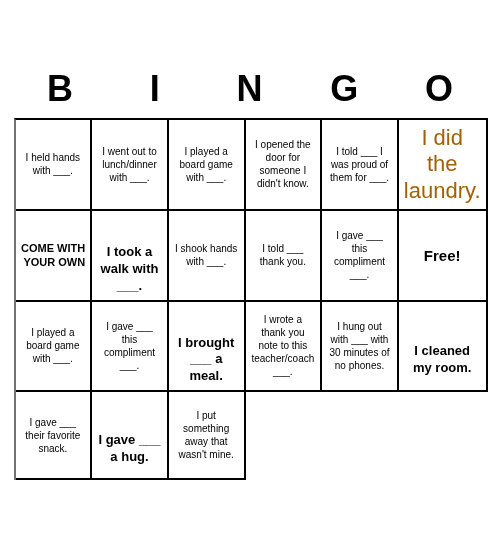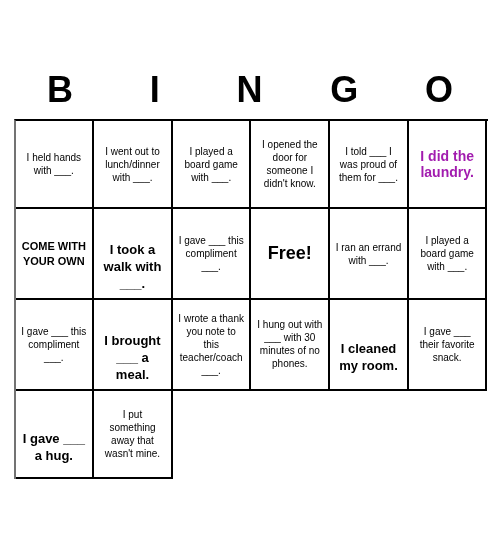--- a/index.html
+++ b/index.html
@@ -45,42 +45,43 @@
       padding: 5px;
       text-align: center;
       position: relative;
     }
     .cell-text {
       font-size: 10px;
       line-height: 1.3;
       color: #000;
     }
     .cell-text-large {
-      font-size: 14px;
-      font-weight: bold;
+      font-size: 22px;
+      font-weight: normal;
       line-height: 1.2;
-      color: #a21caf;
+      color: #a16207;
     }
     .cell-text-medium {
       font-size: 13px;
       font-weight: bold;
       line-height: 1.3;
       color: #000;
       margin-top: 28px;
     }
     .free-cell {
-      font-size: 18px;
+      font-size: 15px;
       font-weight: bold;
       text-align: right;
     }
     .come-own {
       font-size: 11px;
       font-weight: bold;
       text-transform: uppercase;
       line-height: 1.3;
+      text-align: right;
     }
   </style>
 </head>
 <body>
 
 <div class="bingo-card">
   <div class="bingo-header">
     <div class="bingo-header-cell">B</div>
     <div class="bingo-header-cell">I</div>
     <div class="bingo-header-cell">N</div>
@@ -107,29 +108,32 @@
     </div>
     <div class="bingo-cell">
       <span class="cell-text-large">I did the laundry.</span>
     </div>
     <div class="bingo-cell">
       <span class="come-own">COME WITH YOUR OWN</span>
     </div>
     <div class="bingo-cell">
       <span class="cell-text-medium">I took a walk with ___.</span>
     </div>
+    <div class="bingo-cell">
+      <span class="cell-text">I shook hands with ___.</span>
+    </div>
 
+    <div class="bingo-cell">
+      <span class="cell-text">I told ___ thank you.</span>
+    </div>
     <div class="bingo-cell">
       <span class="cell-text">I gave ___ this compliment ___.</span>
     </div>
     <div class="bingo-cell">
       <span class="free-cell">Free!</span>
-    </div>
-    <div class="bingo-cell">
-      <span class="cell-text">I ran an errand with ___.</span>
     </div>
 
     <div class="bingo-cell">
       <span class="cell-text">I played a board game with ___.</span>
     </div>
     <div class="bingo-cell">
       <span class="cell-text">I gave ___ this compliment ___.</span>
     </div>
     <div class="bingo-cell">
       <span class="cell-text-medium">I brought ___ a meal.</span>

